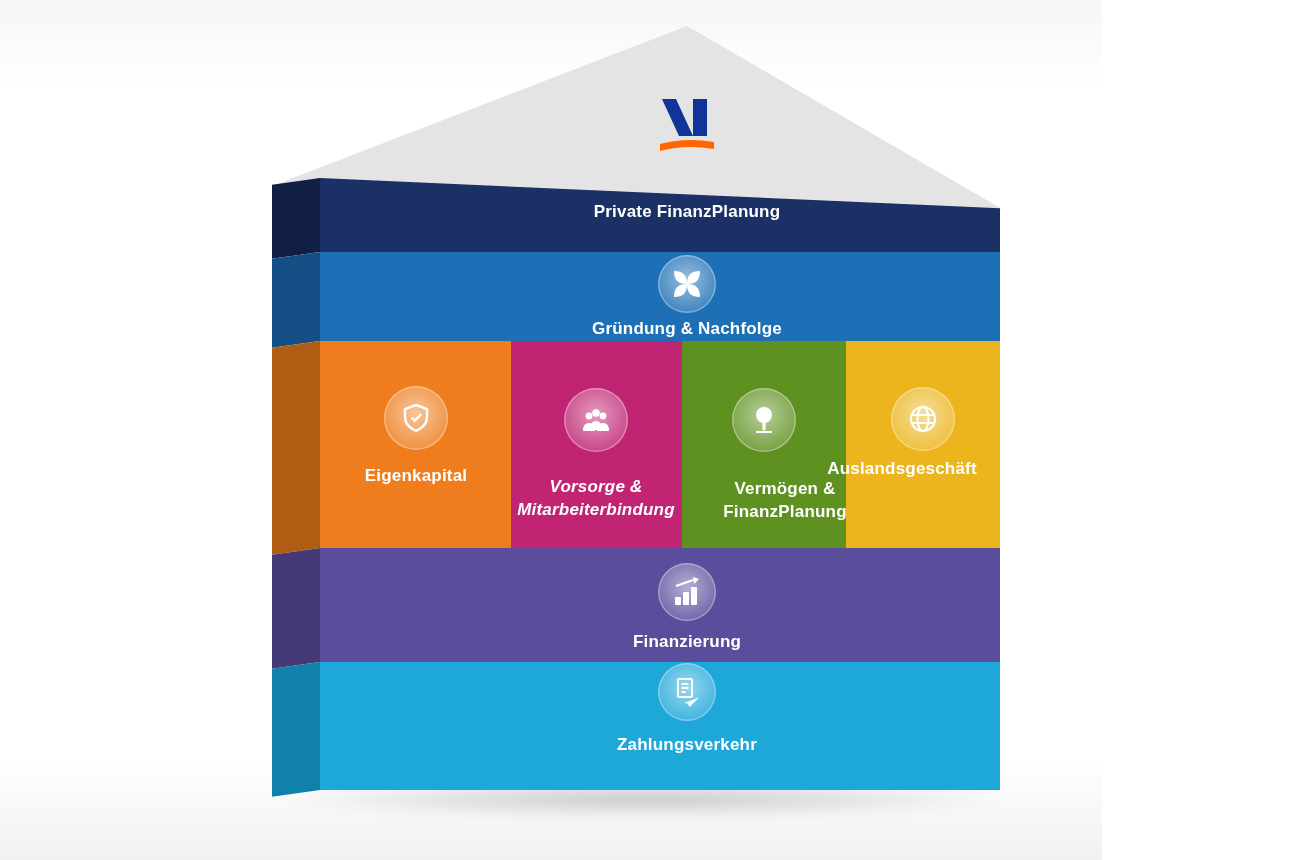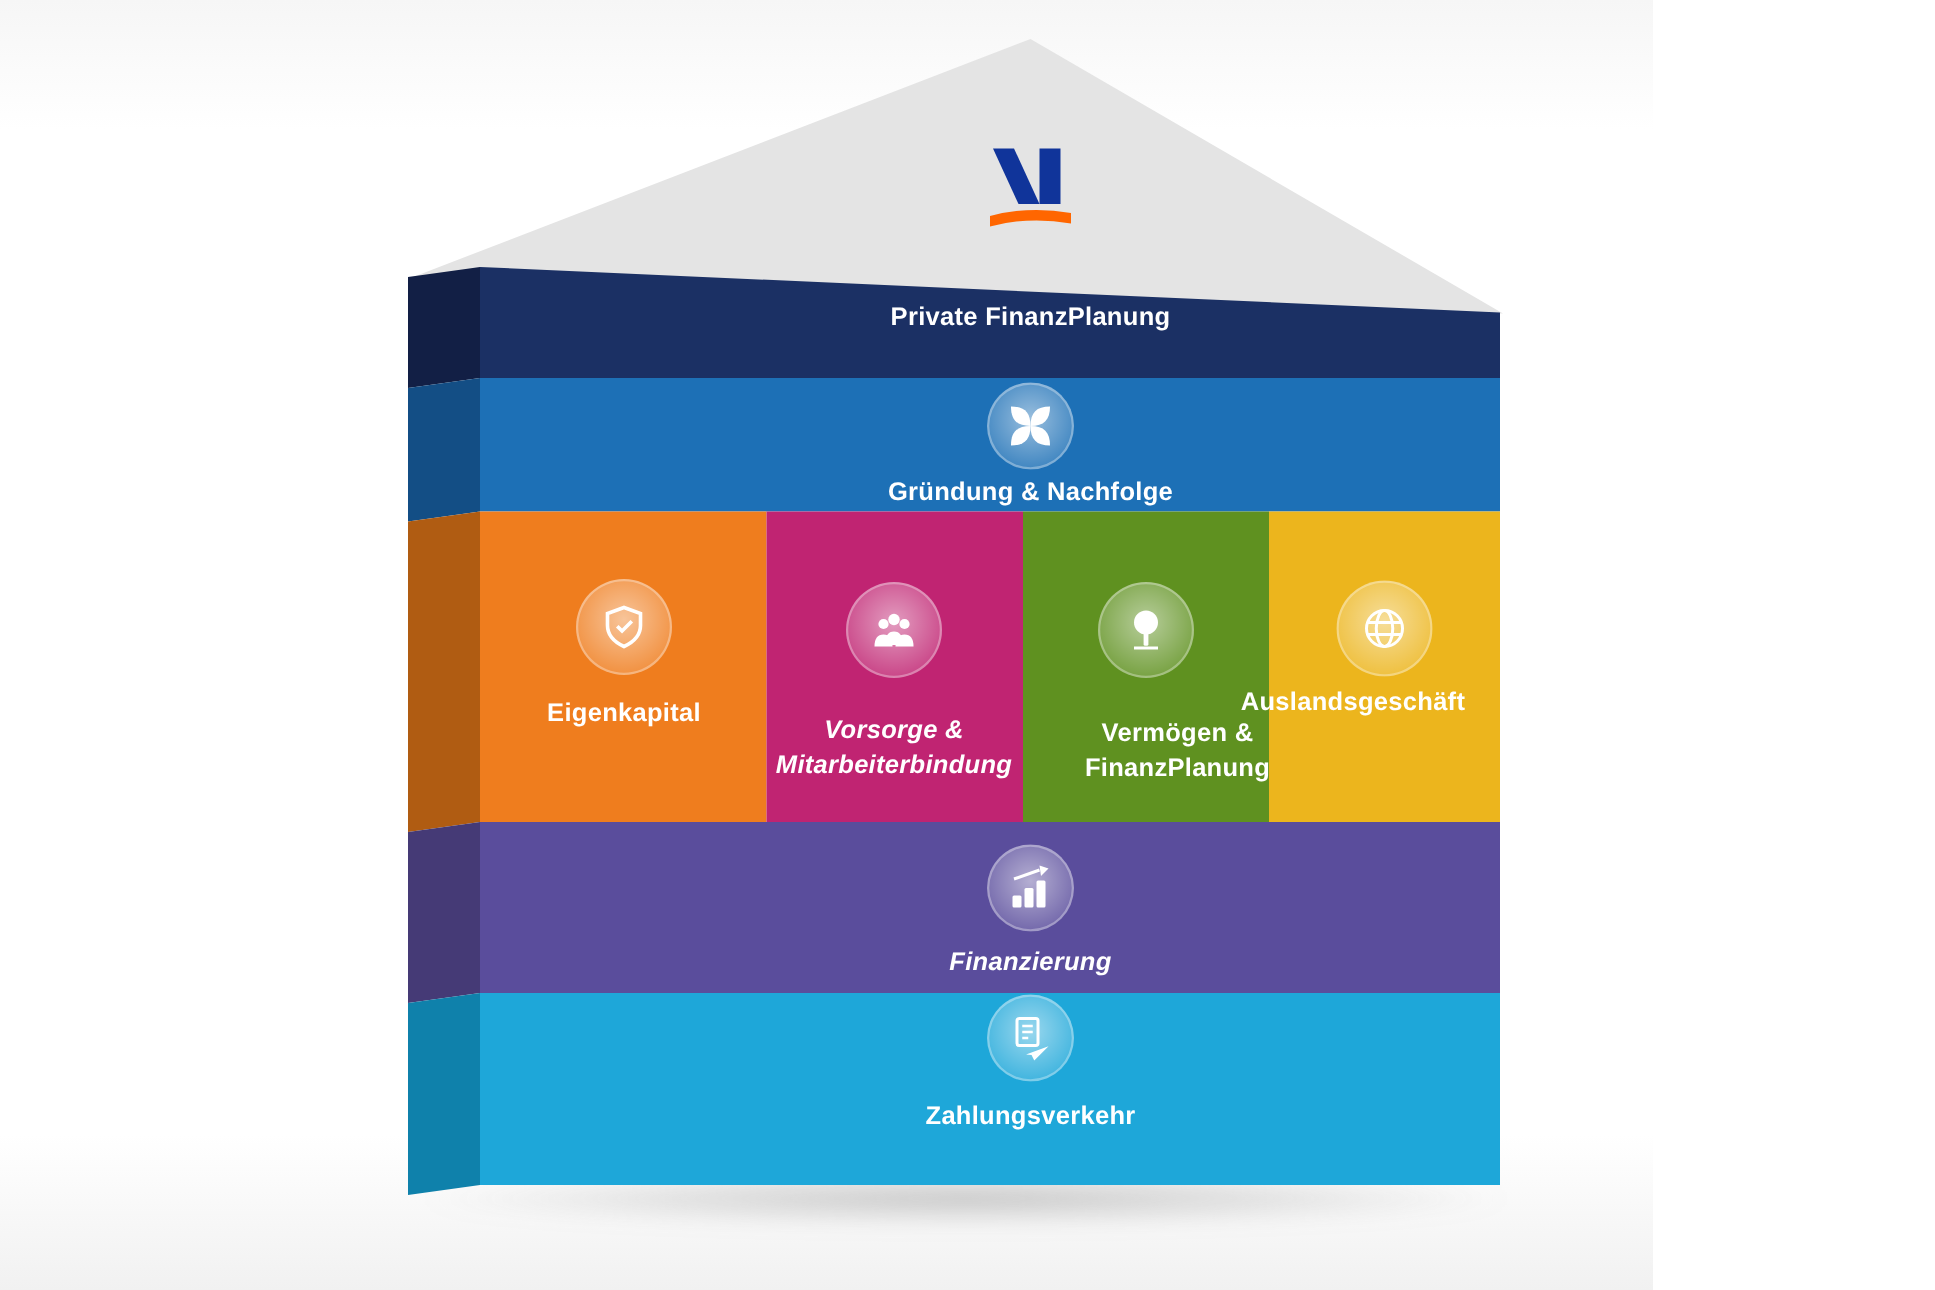--- a/index.html
+++ b/index.html
@@ -65,21 +65,21 @@
     position:absolute; transform:translate(-50%,-50%);
     color:#ffffff; font-weight:bold; font-size:17px; line-height:23px;
     text-align:center; white-space:nowrap; letter-spacing:.2px;
   }
   .lbl-navy        { left:687px; top:211px; }
   .lbl-gruendung   { left:687px; top:328px; }
   .lbl-versicherung{ left:416px; top:475px; }
   .lbl-vorsorge    { left:596px; top:498px;font-style:italic; }
   .lbl-vermoegen   { left:785px; top:480px;margin-top:20px; }
   .lbl-auslands    { left:902px; top:468px; }
-  .lbl-finanzierung{ left:687px; top:641px;font-style:italic; }
+  .lbl-finanzierung{ left:687px; top:641px; }
   .lbl-zahlungs    { left:687px; top:744px; }
 
   .chip-gruendung   { left:687px; top:284px; }
   .chip-versicherung{ left:416px; top:418px; }
   .chip-vorsorge    { left:596px; top:420px; }
   .chip-vermoegen   { left:764px; top:420px; }
   .chip-auslands    { left:923px; top:419px; }
   .chip-finanzierung{ left:687px; top:592px; }
   .chip-zahlungs    { left:687px; top:692px; }
 </style>

